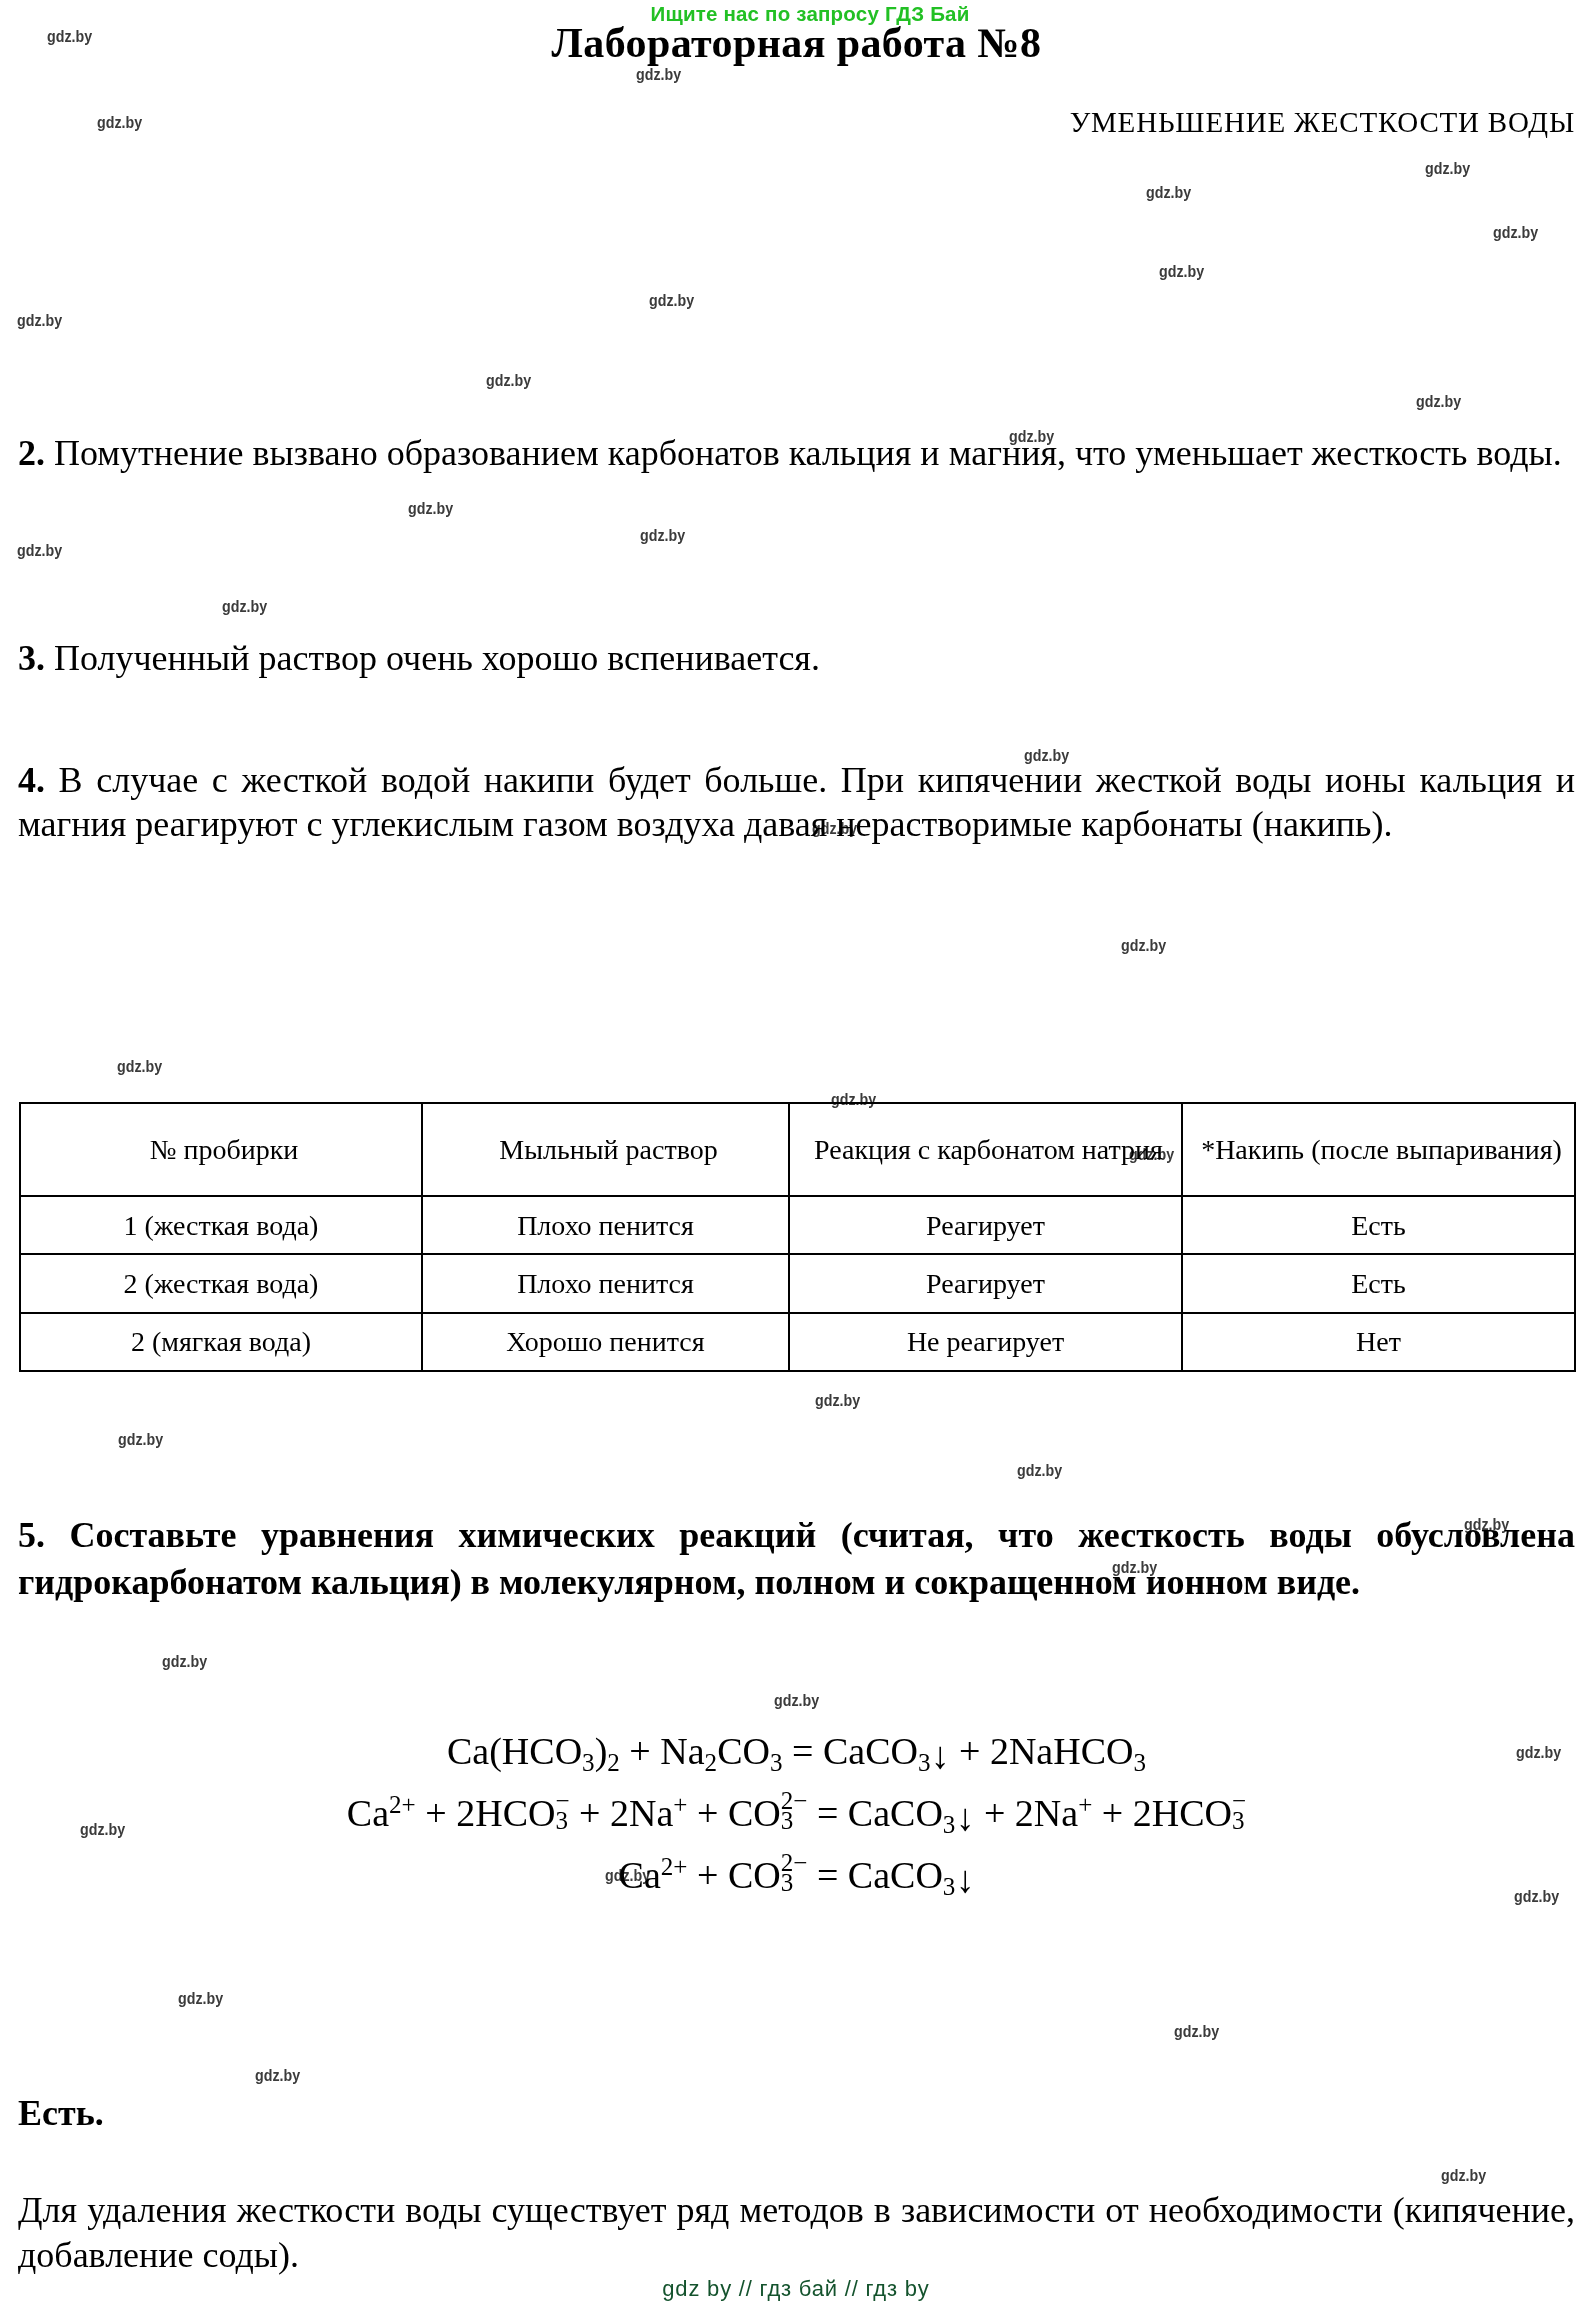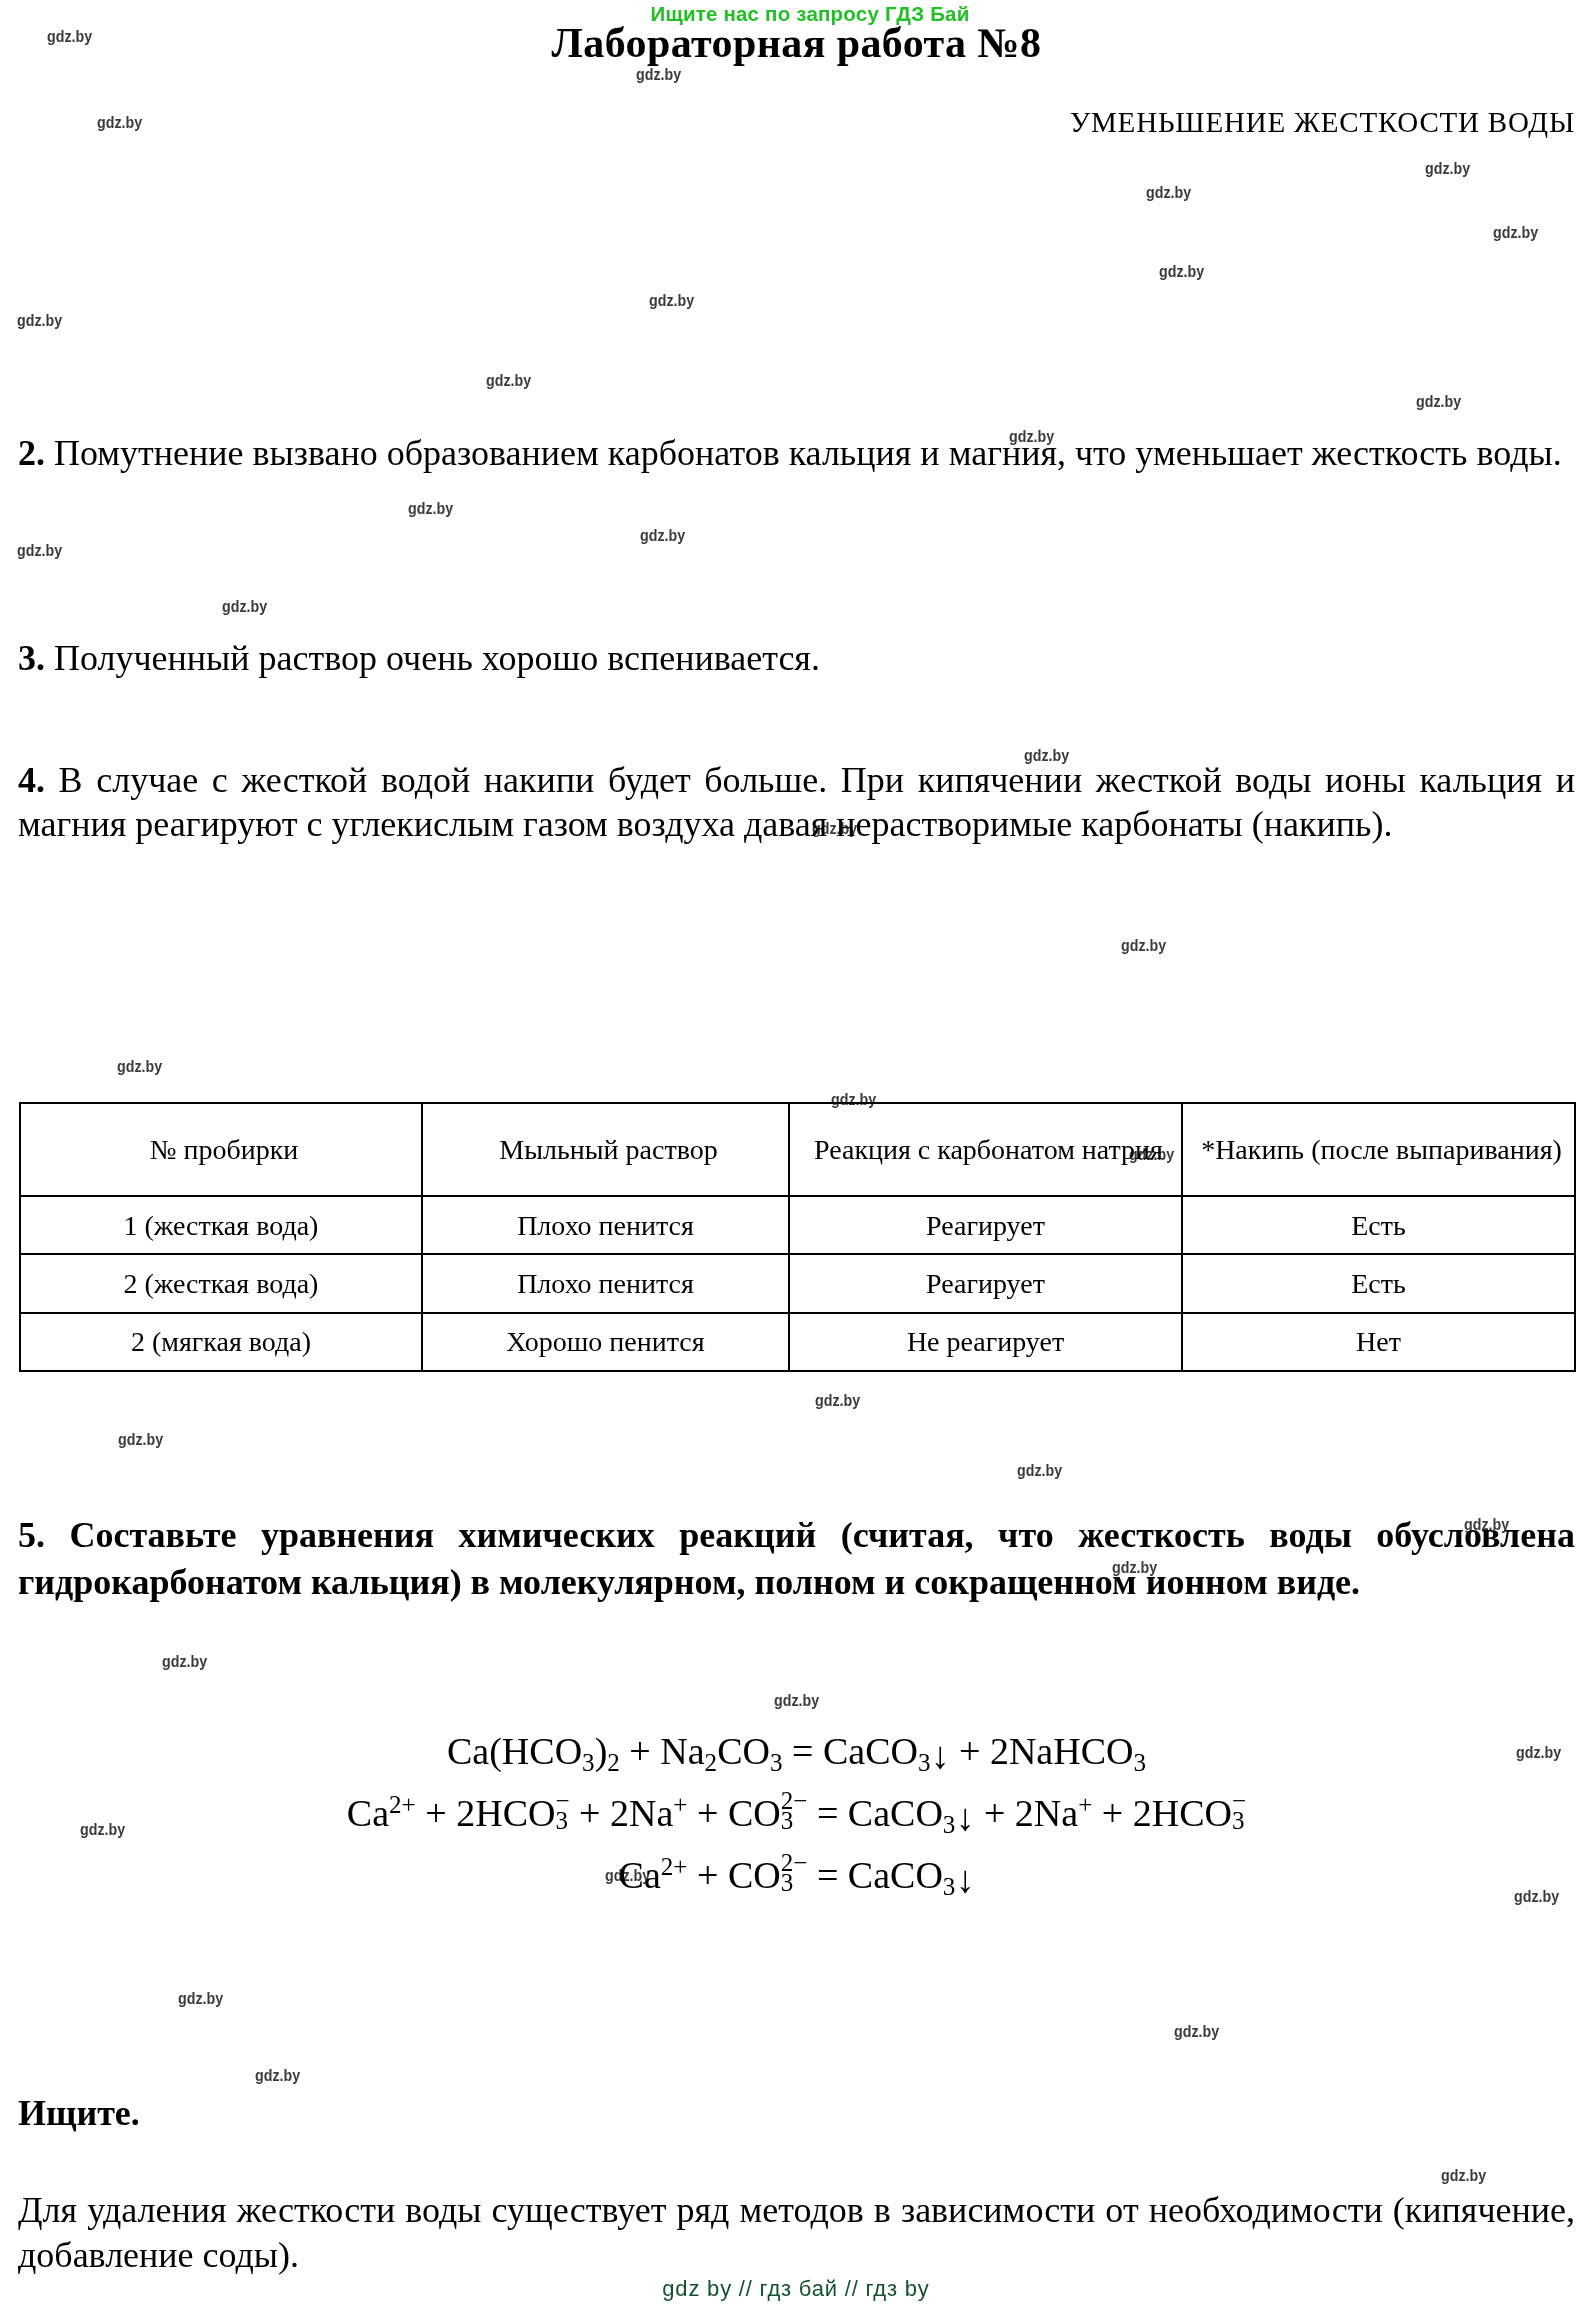--- a/index.html
+++ b/index.html
@@ -319,19 +319,19 @@
     <div class="eq eq-2">
       Ca<sup>2+</sup> + 2HCO<span class="ss"><span class="up">−</span><span class="down">3</span></span> + 2Na<sup>+</sup> + CO<span class="ss"><span class="up">2−</span><span class="down">3</span></span> = CaCO<sub>3</sub><span class="arrow">↓</span> + 2Na<sup>+</sup> + 2HCO<span class="ss"><span class="up">−</span><span class="down">3</span></span>
     </div>
 
     <div class="eq eq-3">
       Ca<sup>2+</sup> + CO<span class="ss"><span class="up">2−</span><span class="down">3</span></span> = CaCO<sub>3</sub><span class="arrow">↓</span>
     </div>
 
   </div>
 
-  <div class="conclusion-label">Ищите.</div>
+  <div class="conclusion-label">Есть.</div>
   <p class="conclusion-body">Для удаления жесткости воды существует ряд методов в зависимости от необходимости (кипячение, добавление соды).</p>
 
   <div class="footer" style="color: #14532d;">gdz by  //  гдз бай  //  гдз by</div>
 
 </div>
 
 
 </body></html>

